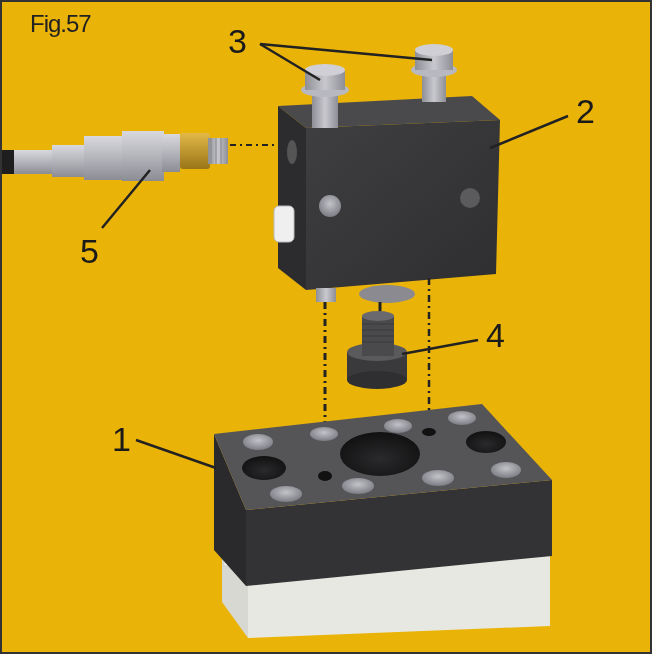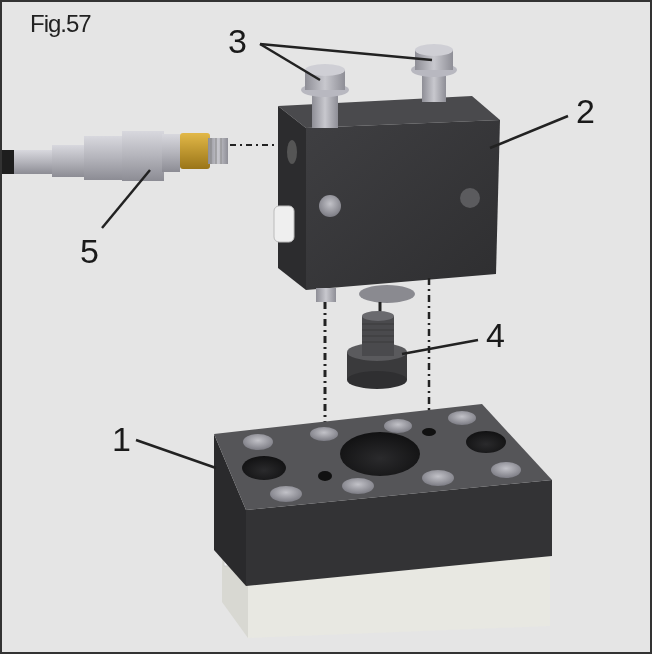--- a/index.html
+++ b/index.html
@@ -1,21 +1,21 @@
 <!DOCTYPE html>
 <html><head>
   <meta charset="utf-8">
   <style>
     html, body { margin: 0; padding: 0; background: #ffffff; }
     body { width: 652px; height: 654px; overflow: hidden; }
     .frame {
       position: relative;
       width: 648px; height: 650px;
       border: 2px solid #333333;
-      background: #e5e5e5;
+      background: #eab308;
       overflow: hidden;
       text-align: right;
     }
     .fig-title {
       position: absolute; left: 28px; top: 8px;
       font-family: "Liberation Sans", sans-serif;
       font-size: 24px; color: #222222; letter-spacing: -1px;
     }
     .callout {
       position: absolute;

